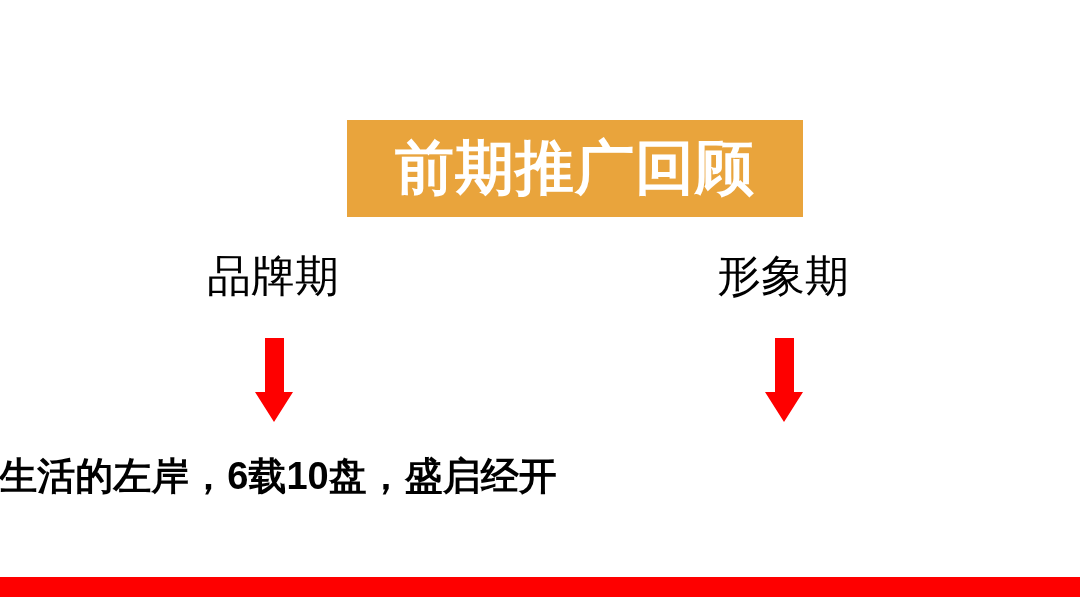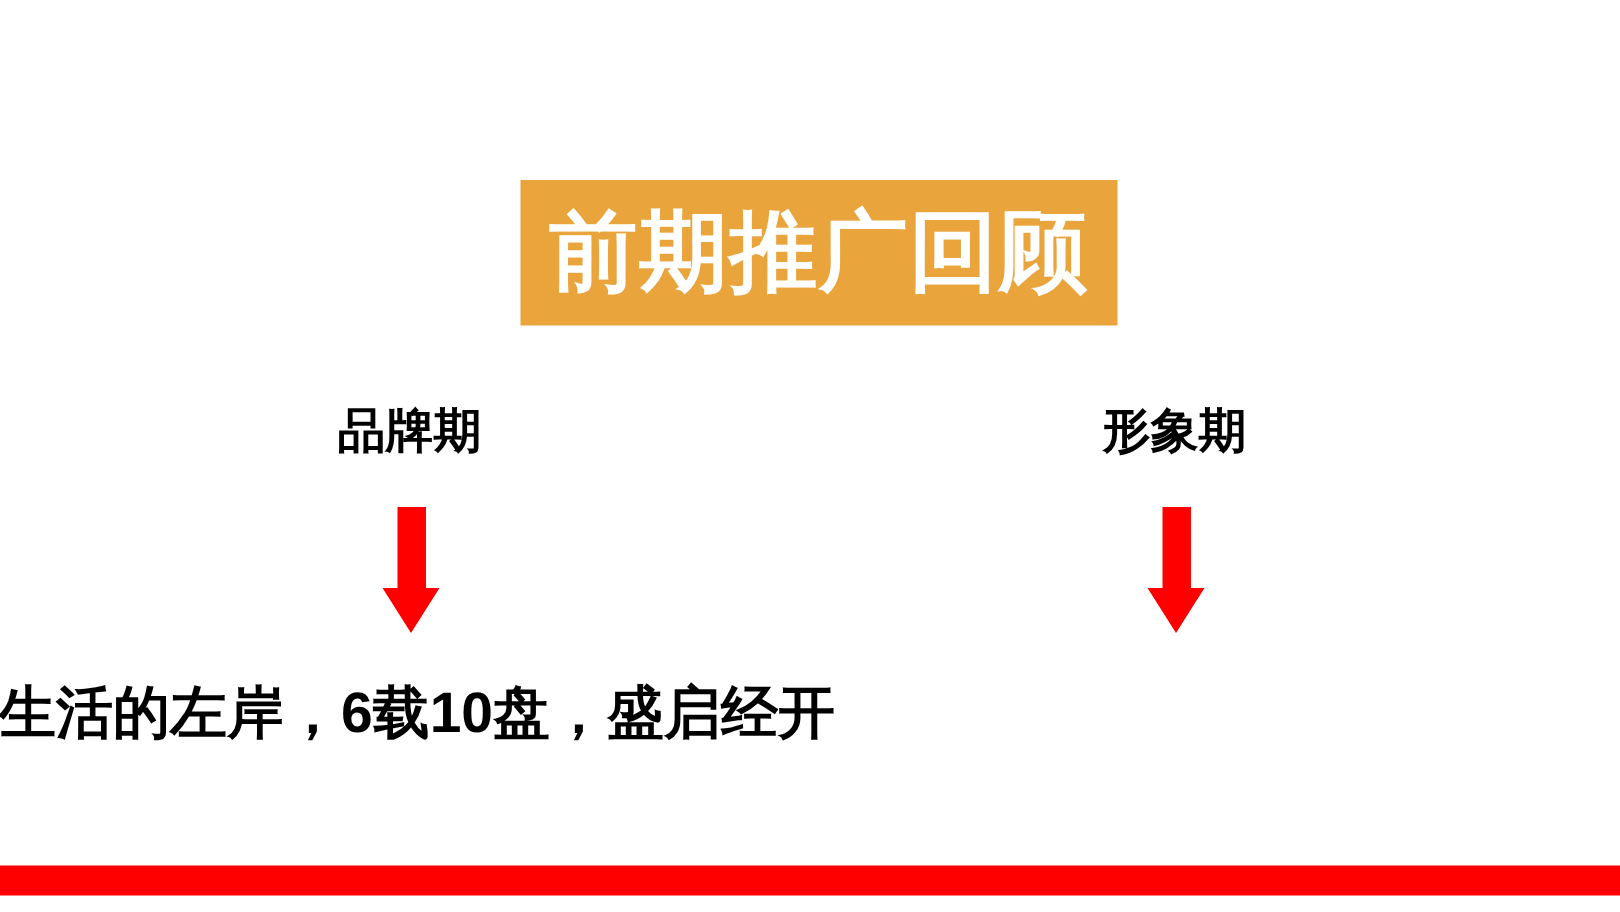--- a/index.html
+++ b/index.html
@@ -12,42 +12,42 @@
     width: 1080px;
     height: 608px;
     background: #ffffff;
     overflow: hidden;
     font-family: "Liberation Sans", "DejaVu Sans", sans-serif;
   }
   .title-banner {
     position: absolute;
     left: 347px;
     top: 120px;
-    width: 398px;
+    width: 456px;
     height: 97px;
     background: var(--banner-bg, #E9A43C);
     display: flex;
     align-items: center;
     justify-content: center;
   }
   .title-text {
     color: var(--title-color, #ffffff);
     font-size: 59px;
     font-weight: 900;
     letter-spacing: 1px;
     white-space: nowrap;
     line-height: 1;
   }
   .phase-label {
     position: absolute;
-    top: 270px;
+    top: 252px;
     transform: translateX(-50%);
     color: var(--body-text, #000000);
-    font-size: 32px;
-    font-weight: 700;
+    font-size: 44px;
+    font-weight: 400;
     line-height: 1.1;
     white-space: nowrap;
   }
   .phase-label.left  { left: 273px; }
   .phase-label.right { left: 783px; text-align: right; }
   .down-arrow {
     position: absolute;
     top: 338px;
     width: 38px;
     height: 84px;

